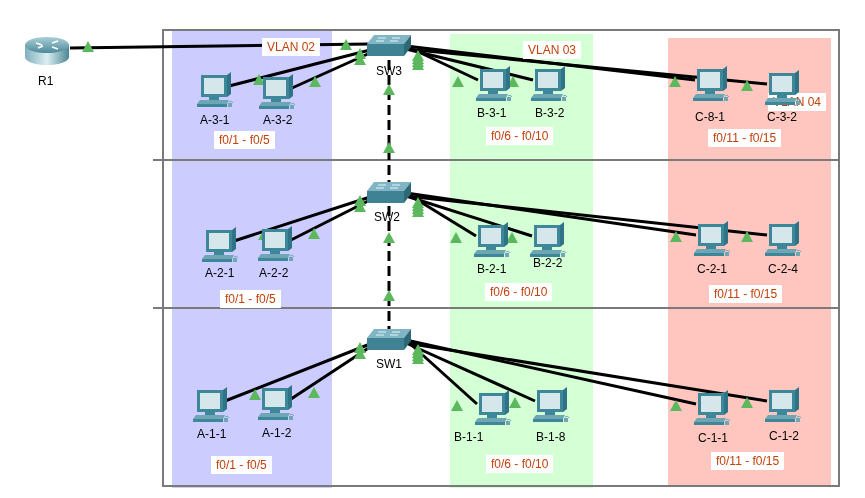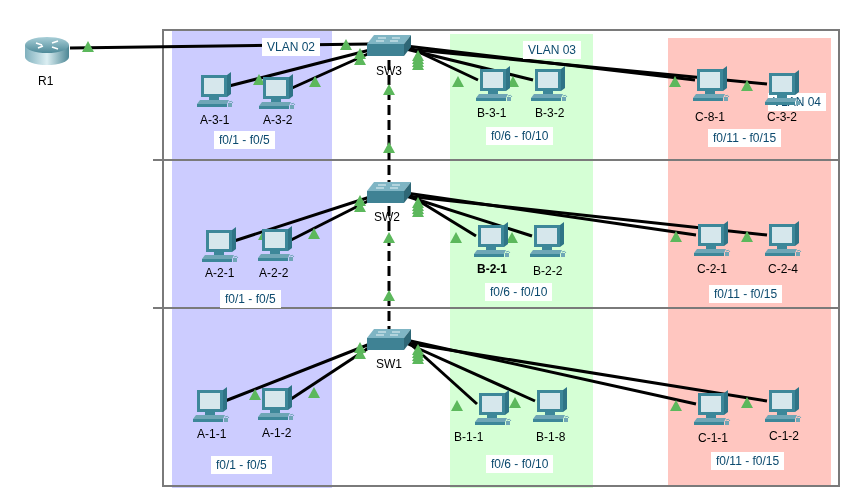--- a/index.html
+++ b/index.html
@@ -1,19 +1,19 @@
 <!DOCTYPE html>
 <html><head>
 <meta charset="utf-8">
 <style>
   html,body{margin:0;padding:0;background:#ffffff;}
   body{width:865px;height:498px;position:relative;overflow:hidden;font-family:"Liberation Sans",sans-serif;}
   #stage{position:absolute;left:0;top:0;width:865px;height:498px;}
   .lbl{position:absolute;font-size:12px;color:#000;white-space:nowrap;}
-  .box{position:absolute;background:#fff;font-size:12px;padding:2px 5px;white-space:nowrap;color:#0c4a6e;}
+  .box{position:absolute;background:#fff;font-size:12px;padding:2px 5px;white-space:nowrap;color:#c2410c;}
   .zone{position:absolute;}
   .dev{position:absolute;}
 </style>
 </head>
 <body>
 
 <div id="stage">
 
   <div class="zone" style="left:172px;top:30px;width:160px;height:458px;background:#ccccff;"></div>
   <div class="zone" style="left:450px;top:34px;width:143px;height:454px;background:#d5ffd5;"></div>
@@ -239,32 +239,32 @@
       <div class="dev" style="left: 474px; top: 222px;"><svg width="38" height="38">
           <polygon points="4,3 30,3 34,0 34,22 30,25 4,25" fill="#2f7486"></polygon>
           <rect x="4" y="3" width="26" height="22" fill="#3d8799"></rect>
           <rect x="7" y="6" width="20" height="16" fill="#d6e7ec"></rect>
           <rect x="12" y="25" width="10" height="3" fill="#3d8799"></rect>
           <polygon points="3,28 32,28 30,32 0,32" fill="#6fa6b6"></polygon>
           <rect x="0" y="32" width="30" height="3" fill="#3d8799"></rect>
           <path d="M32 30 q3 -2 4 1" stroke="#6fa6b6" fill="none"></path>
           <rect x="31" y="31" width="4" height="4" fill="#6fa6b6"></rect>
         </svg></div>
-      <div class="lbl" style="left: 477px; top: 262px; font-weight: bold;">B-2-1</div>
+      <div class="lbl" style="left: 477px; top: 262px;">B-2-1</div>
       <div class="dev" style="left: 530px; top: 222px;"><svg width="38" height="38">
           <polygon points="4,3 30,3 34,0 34,22 30,25 4,25" fill="#2f7486"></polygon>
           <rect x="4" y="3" width="26" height="22" fill="#3d8799"></rect>
           <rect x="7" y="6" width="20" height="16" fill="#d6e7ec"></rect>
           <rect x="12" y="25" width="10" height="3" fill="#3d8799"></rect>
           <polygon points="3,28 32,28 30,32 0,32" fill="#6fa6b6"></polygon>
           <rect x="0" y="32" width="30" height="3" fill="#3d8799"></rect>
           <path d="M32 30 q3 -2 4 1" stroke="#6fa6b6" fill="none"></path>
           <rect x="31" y="31" width="4" height="4" fill="#6fa6b6"></rect>
         </svg></div>
-      <div class="lbl" style="left: 533px; top: 264px; text-align: right;">B-2-2</div>
+      <div class="lbl" style="left: 533px; top: 256px; text-align: right;">B-2-2</div>
       <div class="dev" style="left: 694px; top: 221px;"><svg width="38" height="38">
           <polygon points="4,3 30,3 34,0 34,22 30,25 4,25" fill="#2f7486"></polygon>
           <rect x="4" y="3" width="26" height="22" fill="#3d8799"></rect>
           <rect x="7" y="6" width="20" height="16" fill="#d6e7ec"></rect>
           <rect x="12" y="25" width="10" height="3" fill="#3d8799"></rect>
           <polygon points="3,28 32,28 30,32 0,32" fill="#6fa6b6"></polygon>
           <rect x="0" y="32" width="30" height="3" fill="#3d8799"></rect>
           <path d="M32 30 q3 -2 4 1" stroke="#6fa6b6" fill="none"></path>
           <rect x="31" y="31" width="4" height="4" fill="#6fa6b6"></rect>
         </svg></div>

